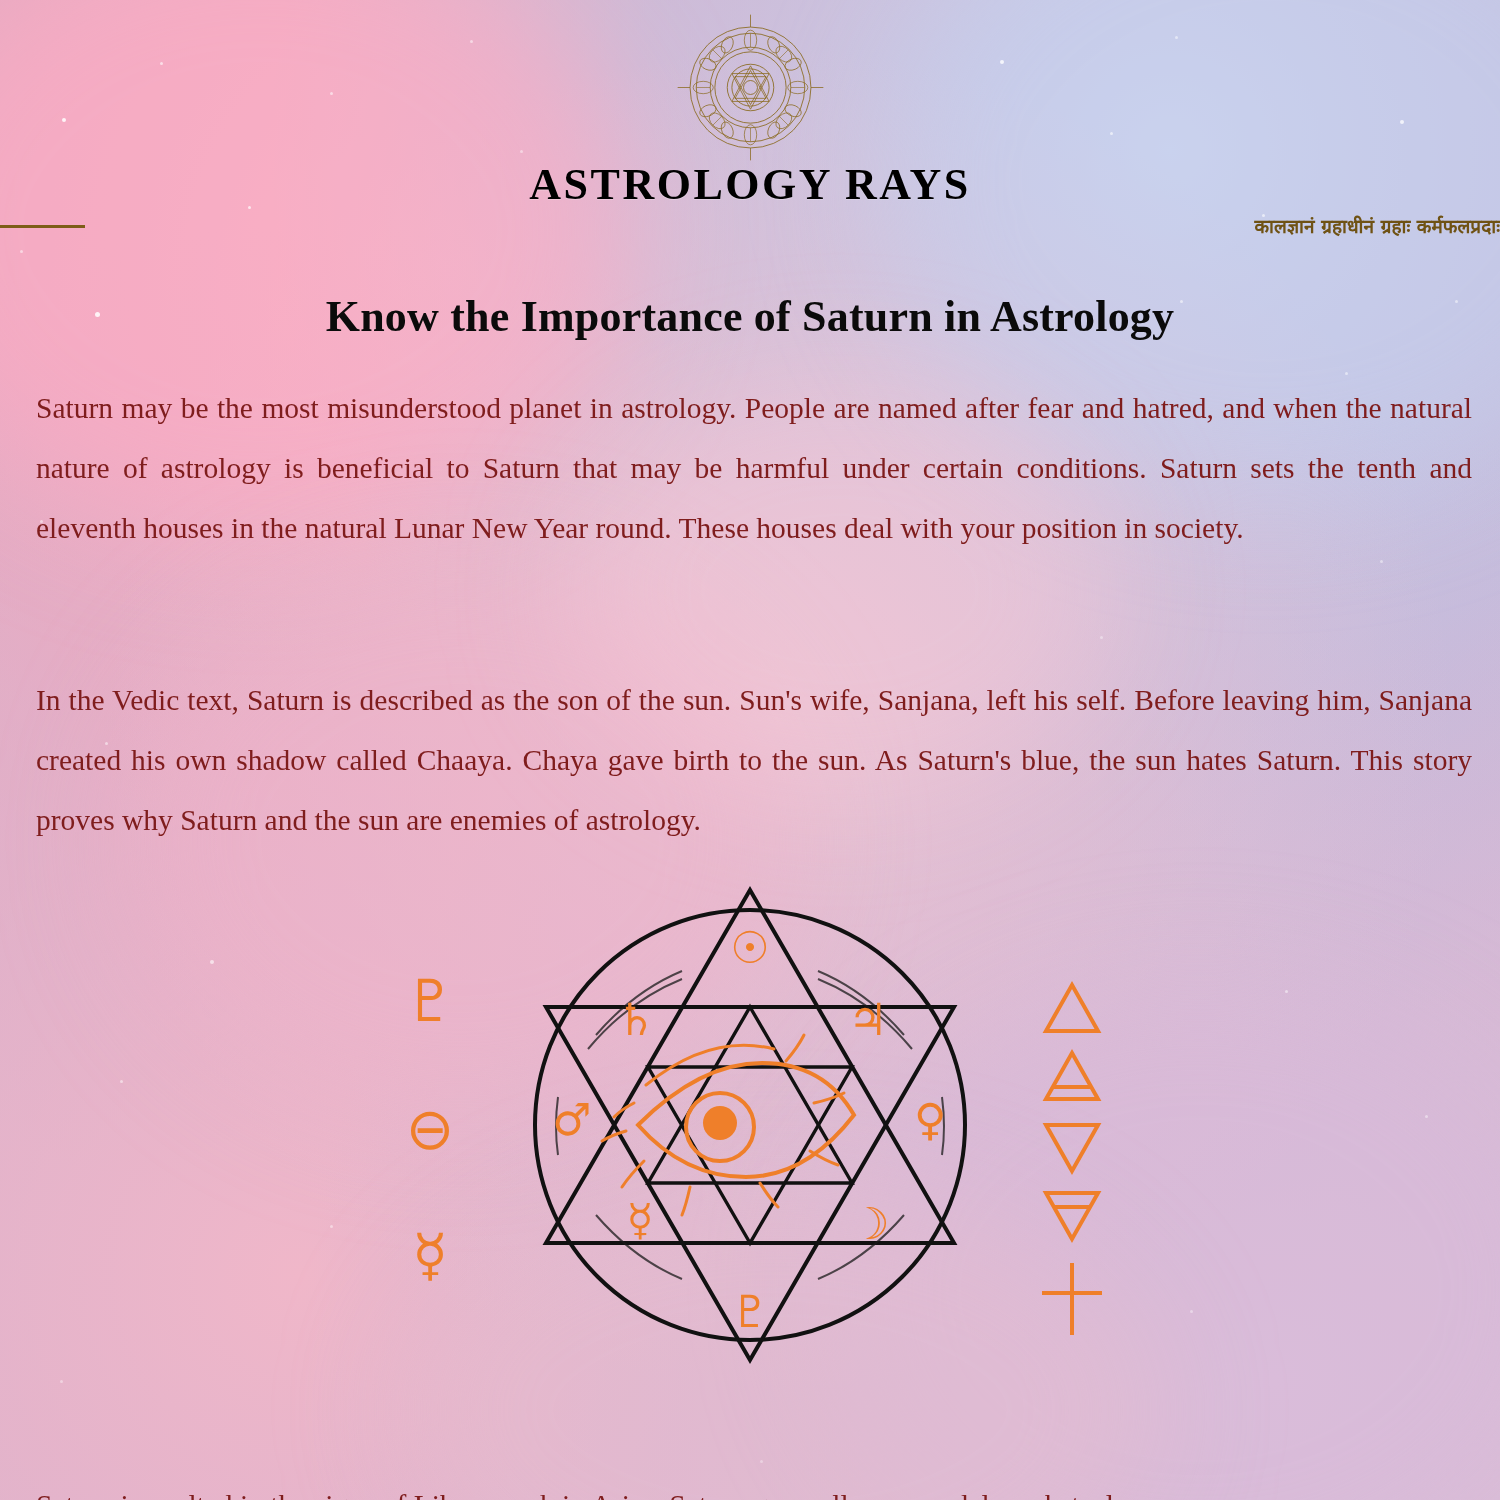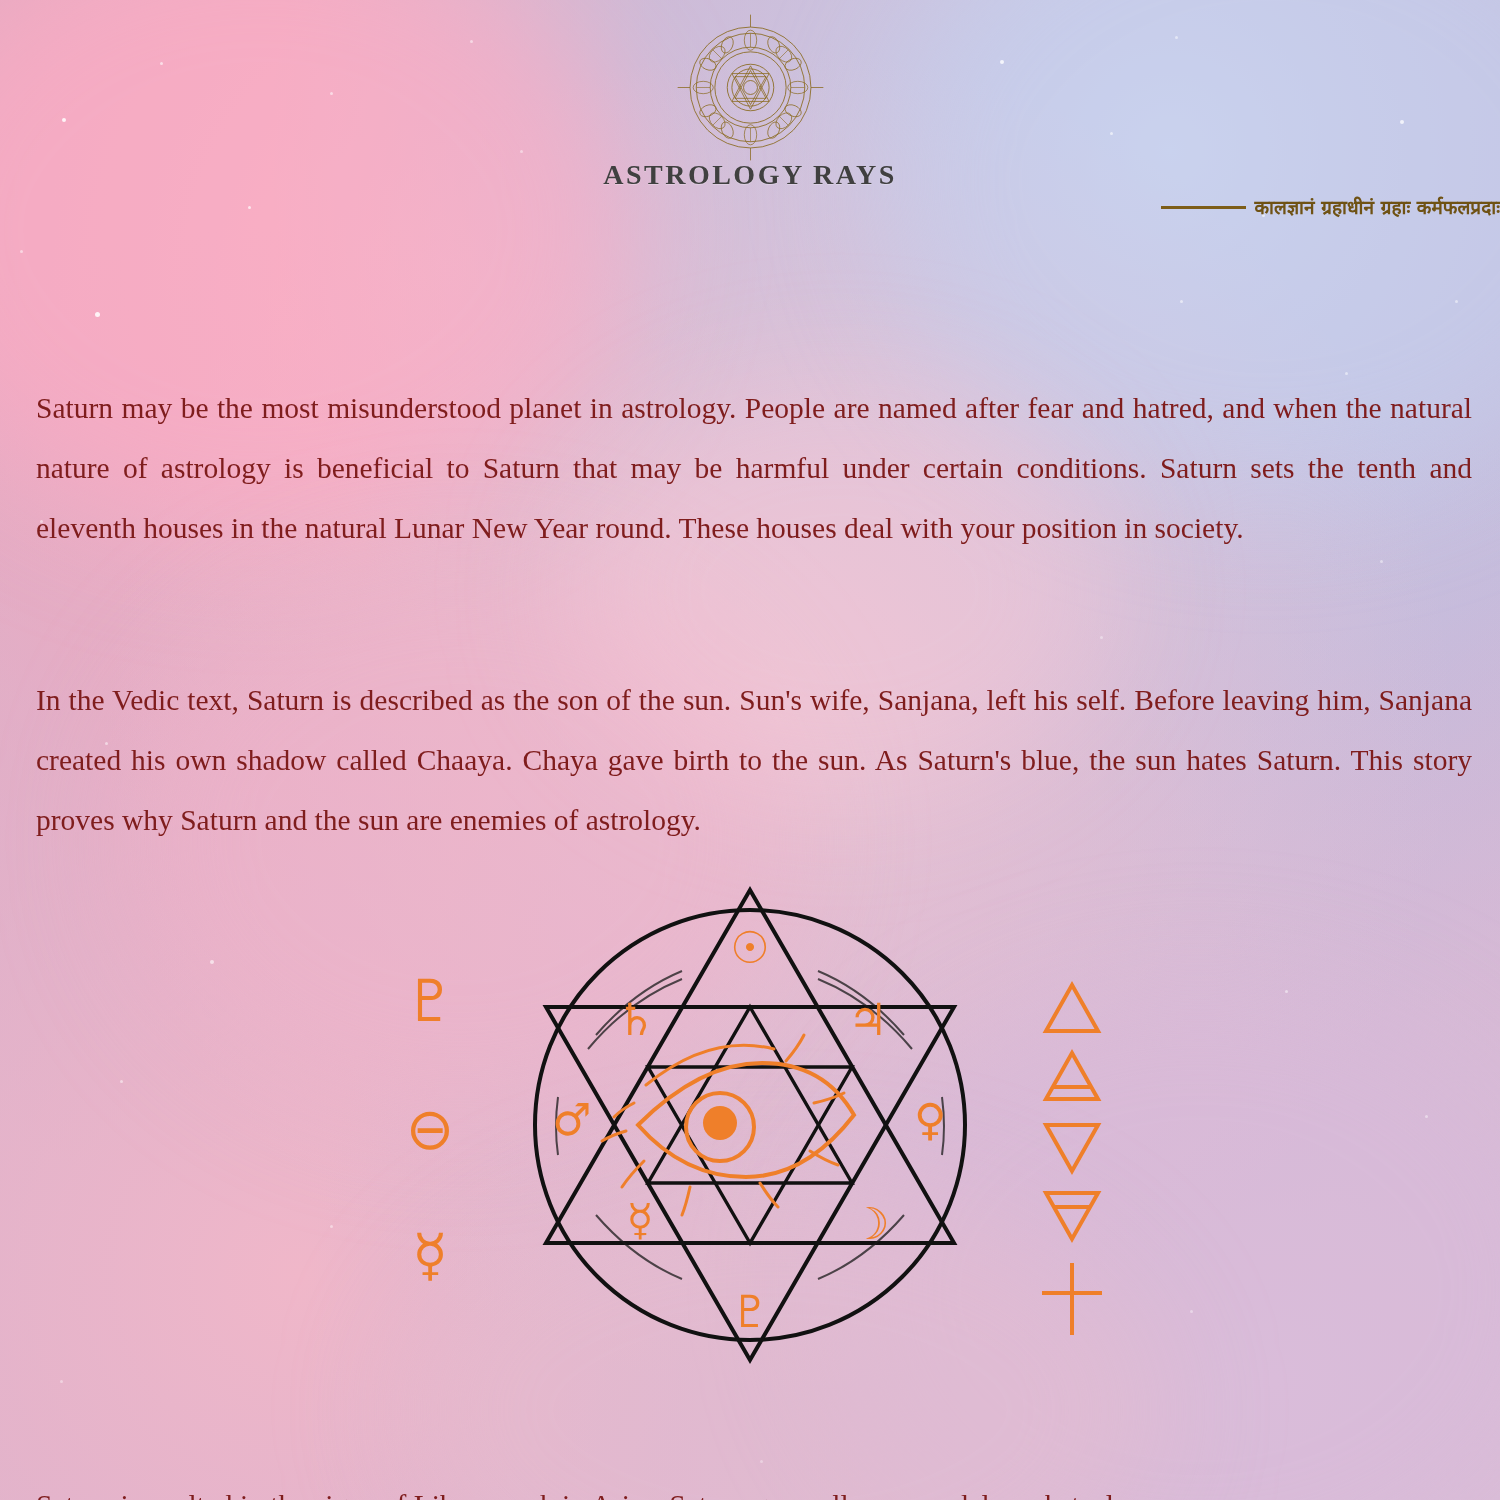--- a/index.html
+++ b/index.html
@@ -50,30 +50,30 @@
   }
   #logo-mandala {
     width: 155px;
     height: 155px;
     margin: 0 auto;
     display: block;
   }
   #brand-name {
     font-family: "Liberation Serif", serif;
     font-weight: bold;
-    font-size: 28px;
+    font-size: 44px;
     letter-spacing: 2.5px;
-    color: #404040;
+    color: #000000;
     margin-top: -6px;
     text-shadow: 0 1px 0 rgba(255,255,255,.25);
   }
   #brand-sanskrit-row {
     display: flex;
     align-items: center;
-    justify-content: flex-end;
+    justify-content: space-between;
     gap: 9px;
     margin-top: 3px;
   }
   .brand-rule {
     width: 85px;
     height: 3px;
     background: #7d5d18;
   }
   #brand-sanskrit {
     font-family: "DejaVu Sans", sans-serif;
@@ -262,20 +262,21 @@
         </g>
       </g>
     </svg>
     <div id="brand-name">ASTROLOGY RAYS</div>
     <div id="brand-sanskrit-row">
       <div class="brand-rule"></div>
       <div id="brand-sanskrit">कालज्ञानं ग्रहाधीनं ग्रहाः कर्मफलप्रदाः</div>
     </div>
   </div>
 
+  <h1 id="headline">Know the Importance of Saturn in Astrology</h1>
 
   <p class="para" id="para-1">Saturn may be the most misunderstood planet in astrology. People are named after fear and hatred, and when the natural nature of astrology is beneficial to Saturn that may be harmful under certain conditions. Saturn sets the tenth and eleventh houses in the natural Lunar New Year round. These houses deal with your position in society.</p>
   <p class="para" id="para-2">In the Vedic text, Saturn is described as the son of the sun. Sun's wife, Sanjana, left his self. Before leaving him, Sanjana created his own shadow called Chaaya. Chaya gave birth to the sun. As Saturn's blue, the sun hates Saturn. This story proves why Saturn and the sun are enemies of astrology.</p>
   <p class="para" id="para-3">Saturn is exalted in the signs of Libra, weak in Aries. Saturn generally means delay, obstacles</p>
 
   <svg id="emblem" viewBox="0 0 720 580">
     <g fill="none" stroke="#111111" stroke-width="4">
       <circle cx="360" cy="290" r="215"></circle>
 
       <path d="M360 55 L564 408 L156 408 Z"></path>

